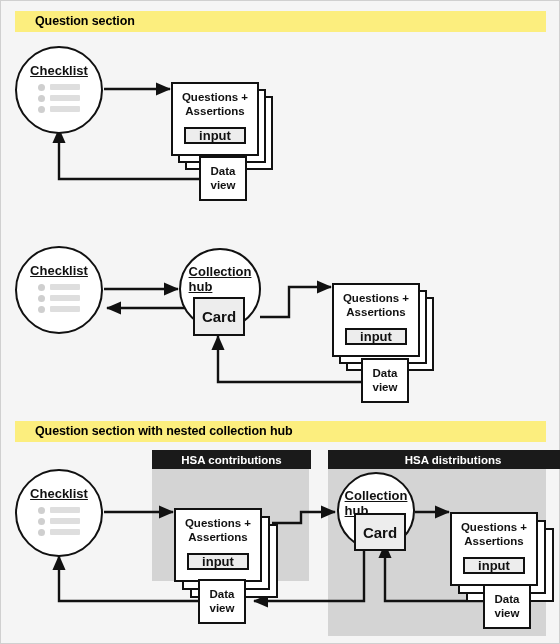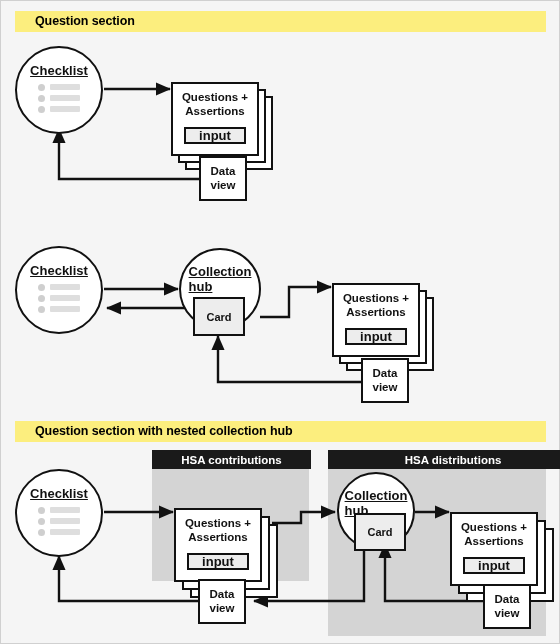--- a/index.html
+++ b/index.html
@@ -92,21 +92,21 @@
     display:flex;align-items:center;justify-content:center;
     text-align:center;
     font-size:11.5px;font-weight:bold;color:#111;
     line-height:1.2;
   }
   .card{
     background:#ededed;
     border:2.5px solid #111;
     box-sizing:border-box;
     display:flex;align-items:center;justify-content:center;
-    font-size:11px;font-weight:bold;color:#111;
+    font-size:15px;font-weight:bold;color:#111;
   }
 
   
   .group{position:absolute;box-sizing:border-box;}
   .group-head{
     position:absolute;left:0;top:0;
     background:#1a1a1a;
     color:#ffffff;
     font-size:11.5px;font-weight:bold;
     display:flex;align-items:center;justify-content:center;

